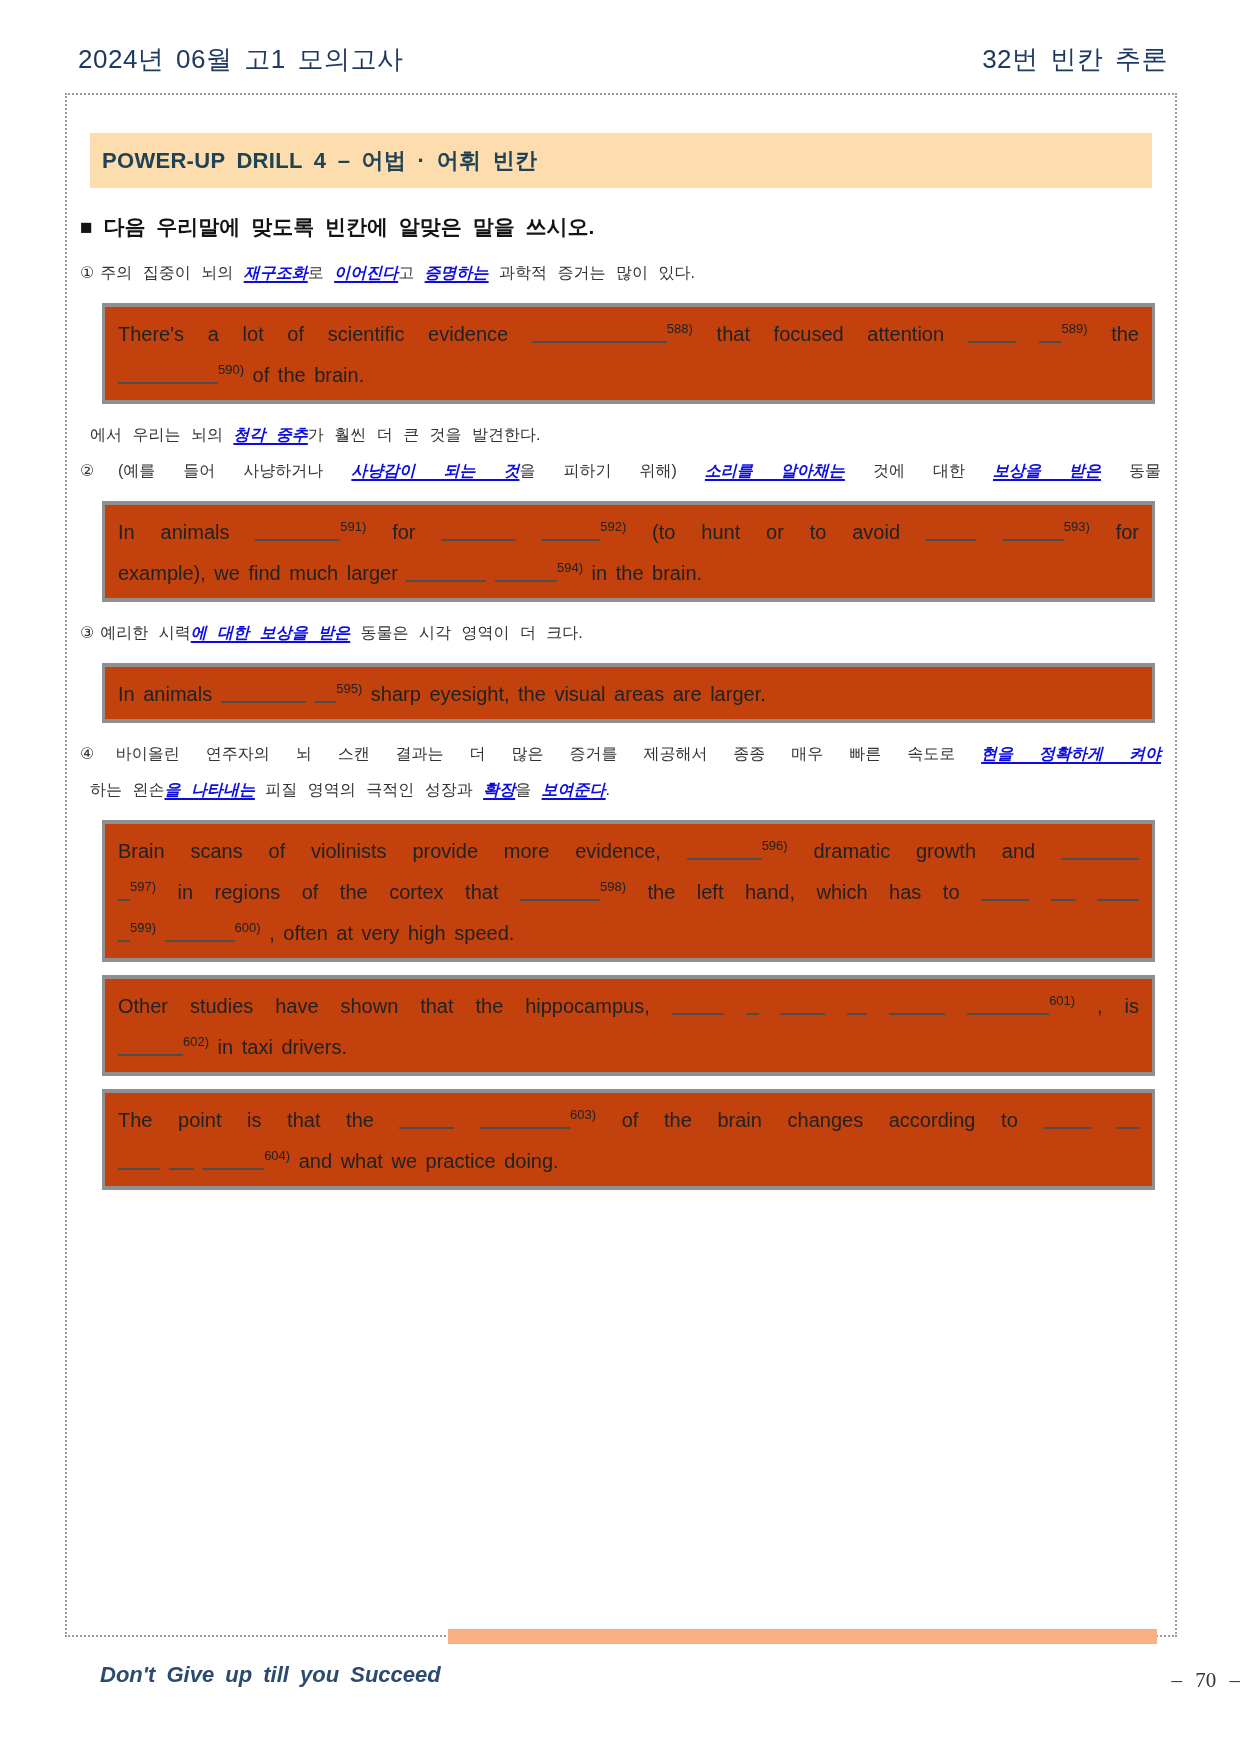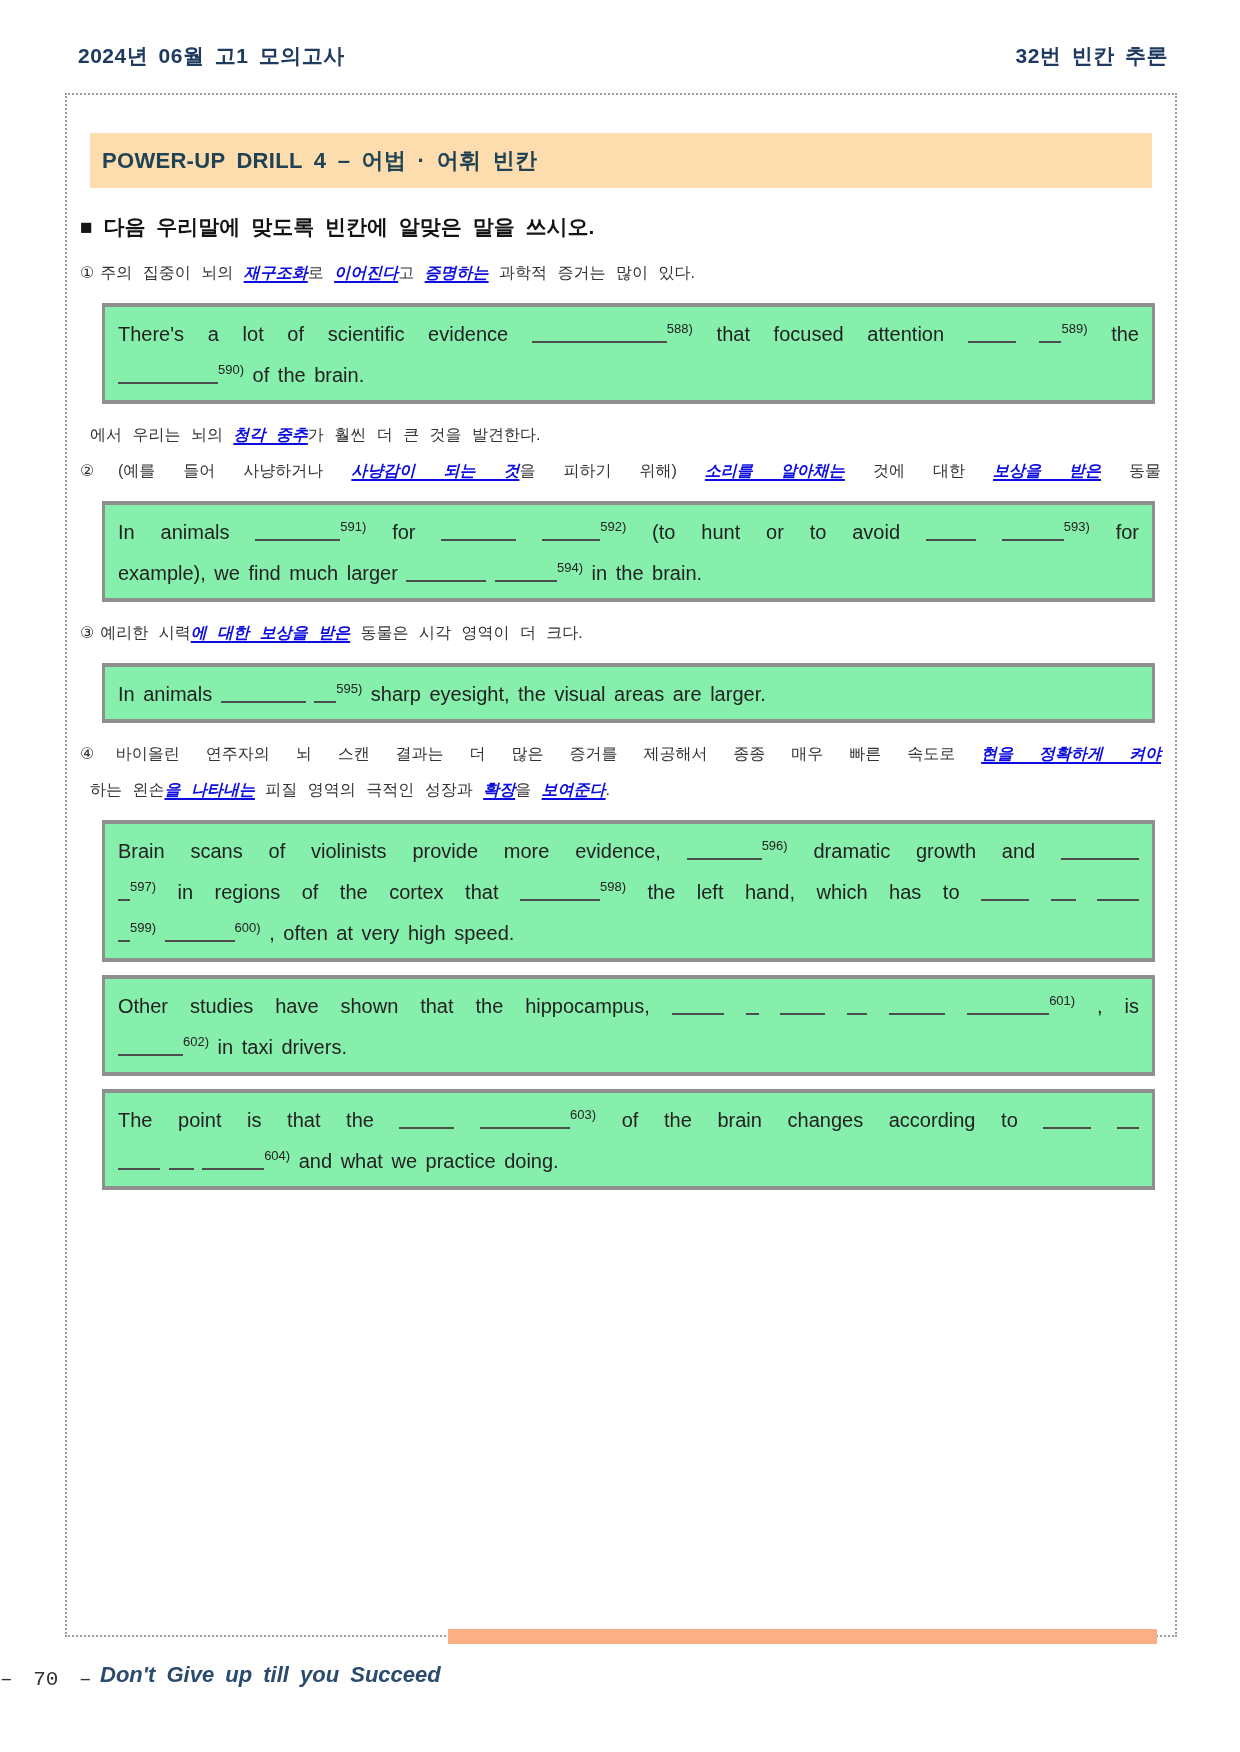--- a/index.html
+++ b/index.html
@@ -1,21 +1,21 @@
 <!DOCTYPE html>
 <html><head>
 <meta charset="utf-8">
 <style>
   html,body { margin:0; padding:0; }
   body {
     width:1240px; height:1752px; position:relative; background:#ffffff;
     font-family:"Liberation Sans","DejaVu Sans",sans-serif;
     -webkit-font-smoothing:antialiased;
   }
-  .hdr { position:absolute; top:42px; font-size:21px; font-weight:bold; color:#1f3a60; letter-spacing:0.5px; word-spacing:4px; }
+  .hdr { position:absolute; top:42px; font-size:26px; font-weight:normal; color:#1f3a60; letter-spacing:0.5px; word-spacing:4px; }
   .hdr-left  { left:78px; }
   .hdr-right { right:72px; }
 
   .content-box {
     position:absolute; left:65px; top:93px; width:1112px; height:1544px;
     border:2px dotted #9b9b9b; box-sizing:border-box;
   }
 
   .banner {
     margin:38px 23px 0 23px; height:55px; background:#fddcae;
@@ -30,30 +30,30 @@
   .kline .num { margin-right:6px; color:#333333; }
   .kline2 { margin-left:10px; }
   .stretch { text-align:justify; text-align-last:justify; }
   .seg-k { }
   .seg-b { color:#0d0de0; font-weight:bold; font-style:italic; text-decoration:underline; text-underline-offset:3px; text-decoration-thickness:1.5px; }
 
   .ebox {
     margin:12px 6px 0 22px;
     border:3px solid #8f8f8f; border-top-width:4px; border-bottom-width:4px;
     padding:4px 13px 7px 13px;
-    background:#86efac;
+    background:#c2410c;
   }
   .eline { font-size:20px; color:#222222; line-height:36px; word-spacing:3px; }
   .seg-e { }
   .seg-sup { font-size:13px; vertical-align:8px; color:#222222;text-align:right; }
   .blank { display:inline-block; border-bottom:2px solid #4d4d4d; height:12px; vertical-align:-2px; }
 
   .bottom-bar { position:absolute; left:448px; top:1629px; width:709px; height:15px; background:#fbaf85; }
   .footer-left { position:absolute; left:100px; top:1662px; font-size:22px; font-weight:bold; font-style:italic; color:#2a4a6e; word-spacing:5px; }
-  .page-number { position:absolute; left:0; right:0; top:1668px; text-align:left; font-size:21px; color:#333333; font-family:Liberation Mono, monospace; word-spacing:8px; }
+  .page-number { position:absolute; left:0; right:0; top:1668px; text-align:right; font-size:21px; color:#333333; font-family:Liberation Serif, serif; word-spacing:8px; }
 </style>
 </head>
 <body>
 
 <div class="hdr hdr-left">2024년  06월  고1  모의고사</div>
 <div class="hdr hdr-right">32번  빈칸  추론</div>
 
 <div class="content-box">
   <div class="banner">
     <span>POWER-UP  DRILL  4  –  어법 · 어휘  빈칸</span>

